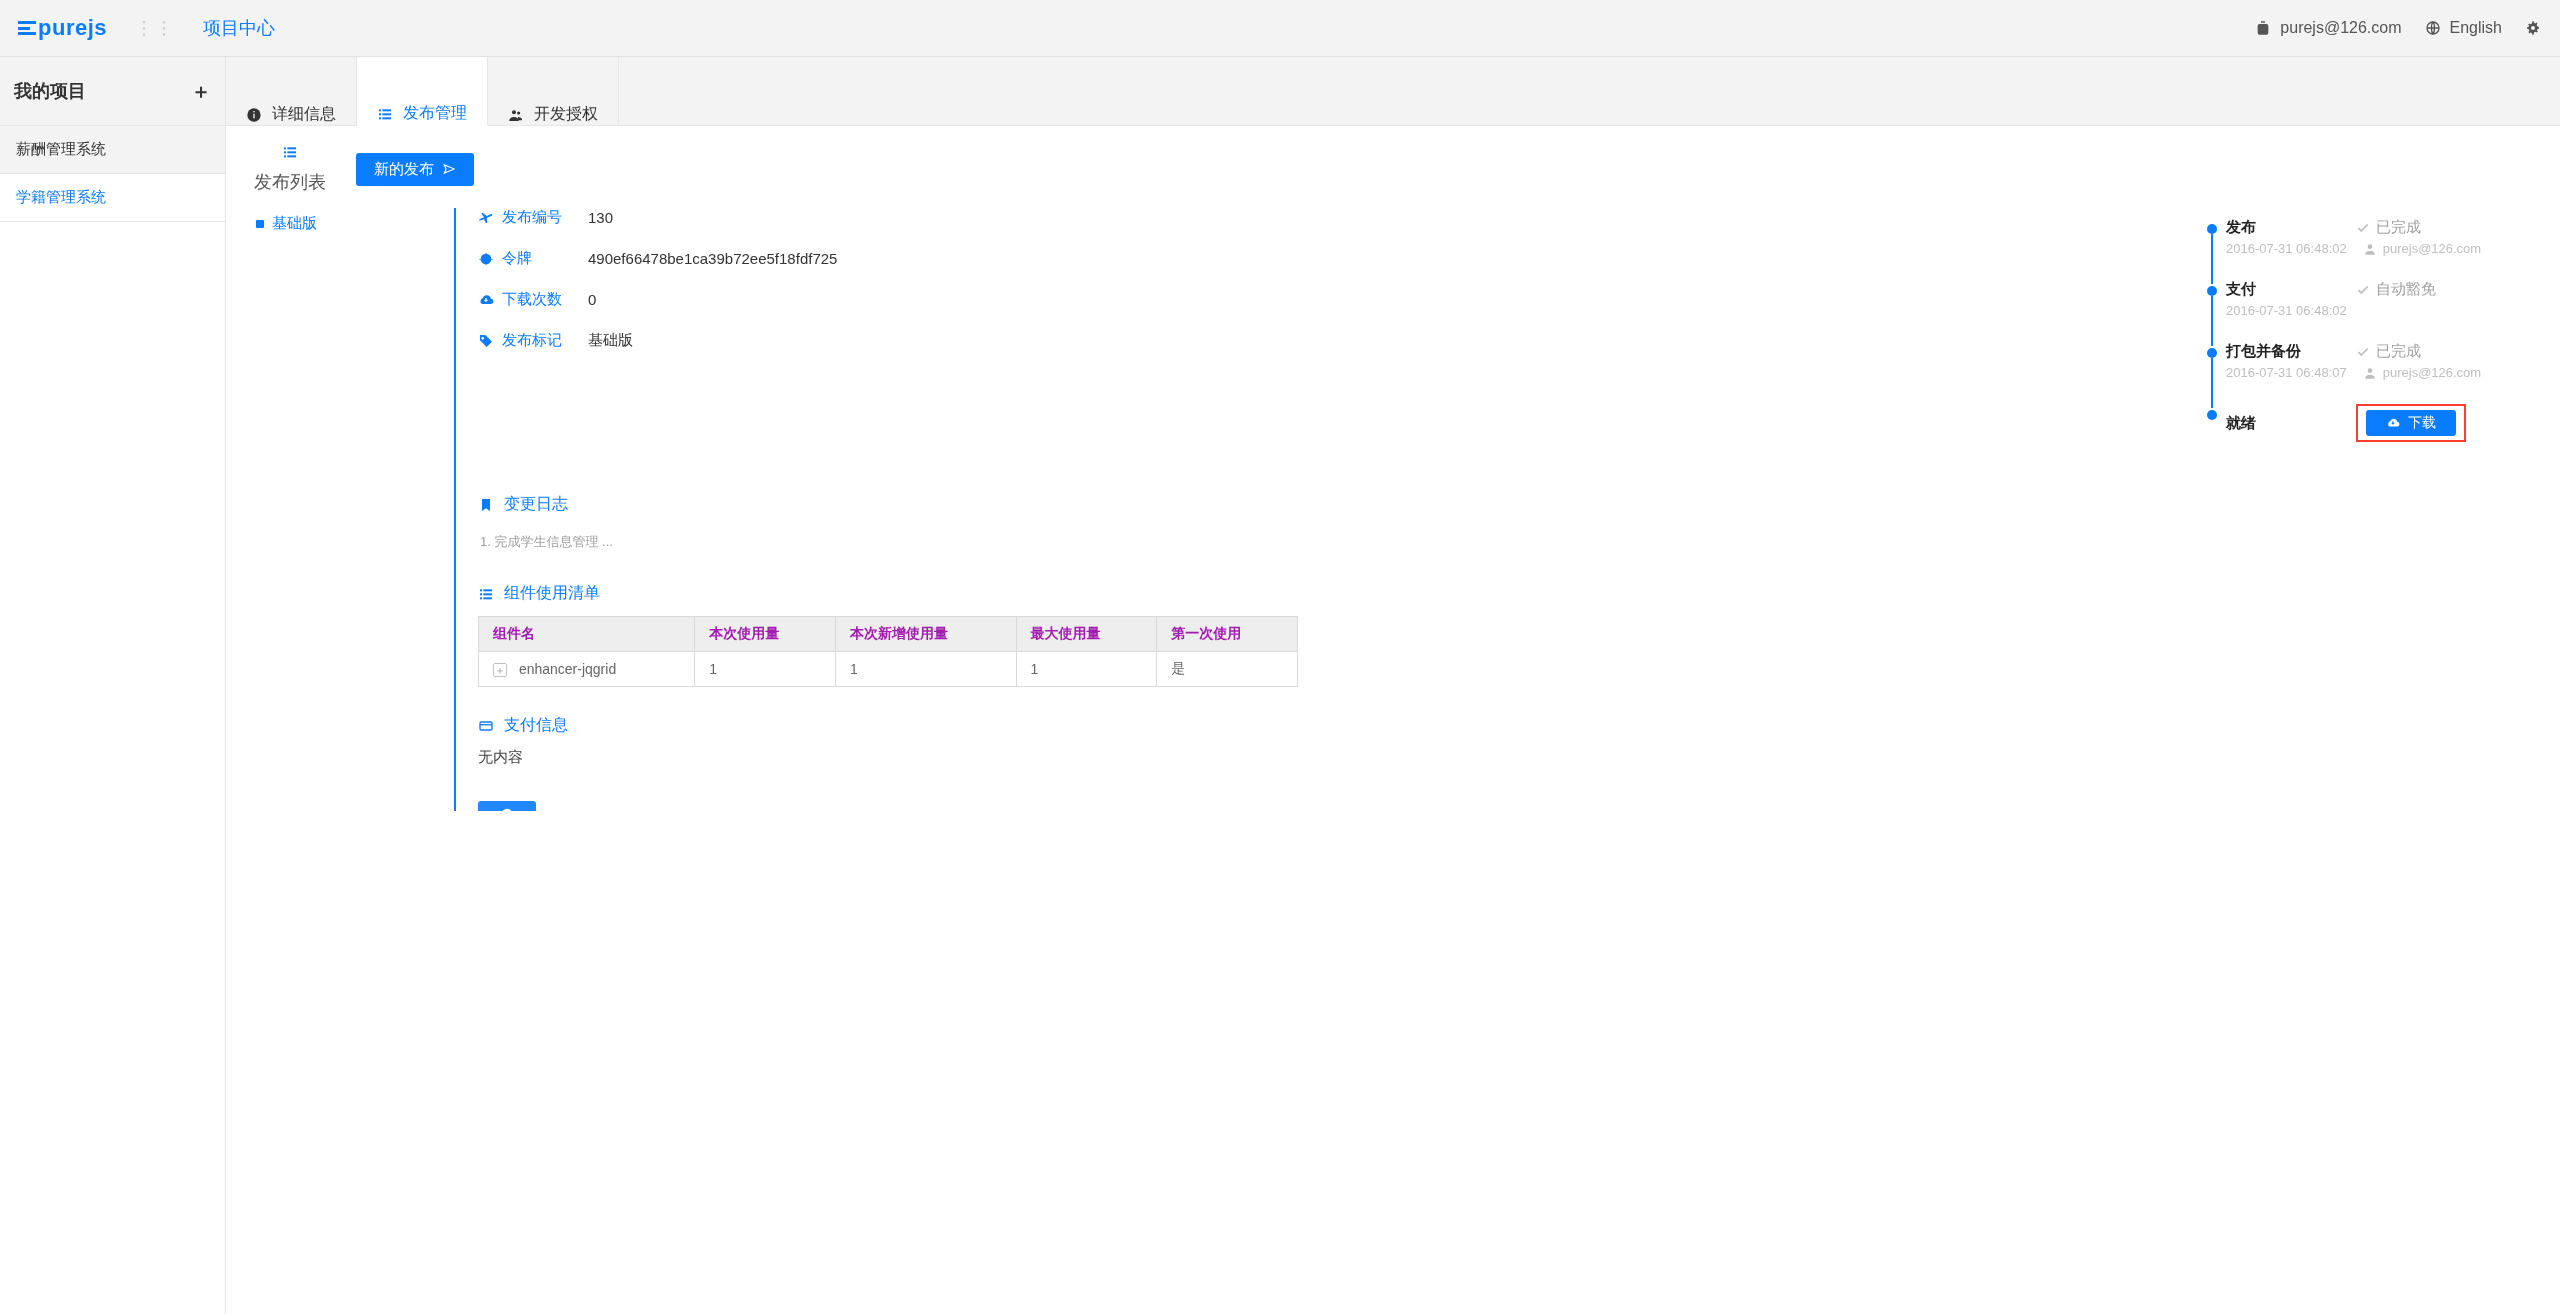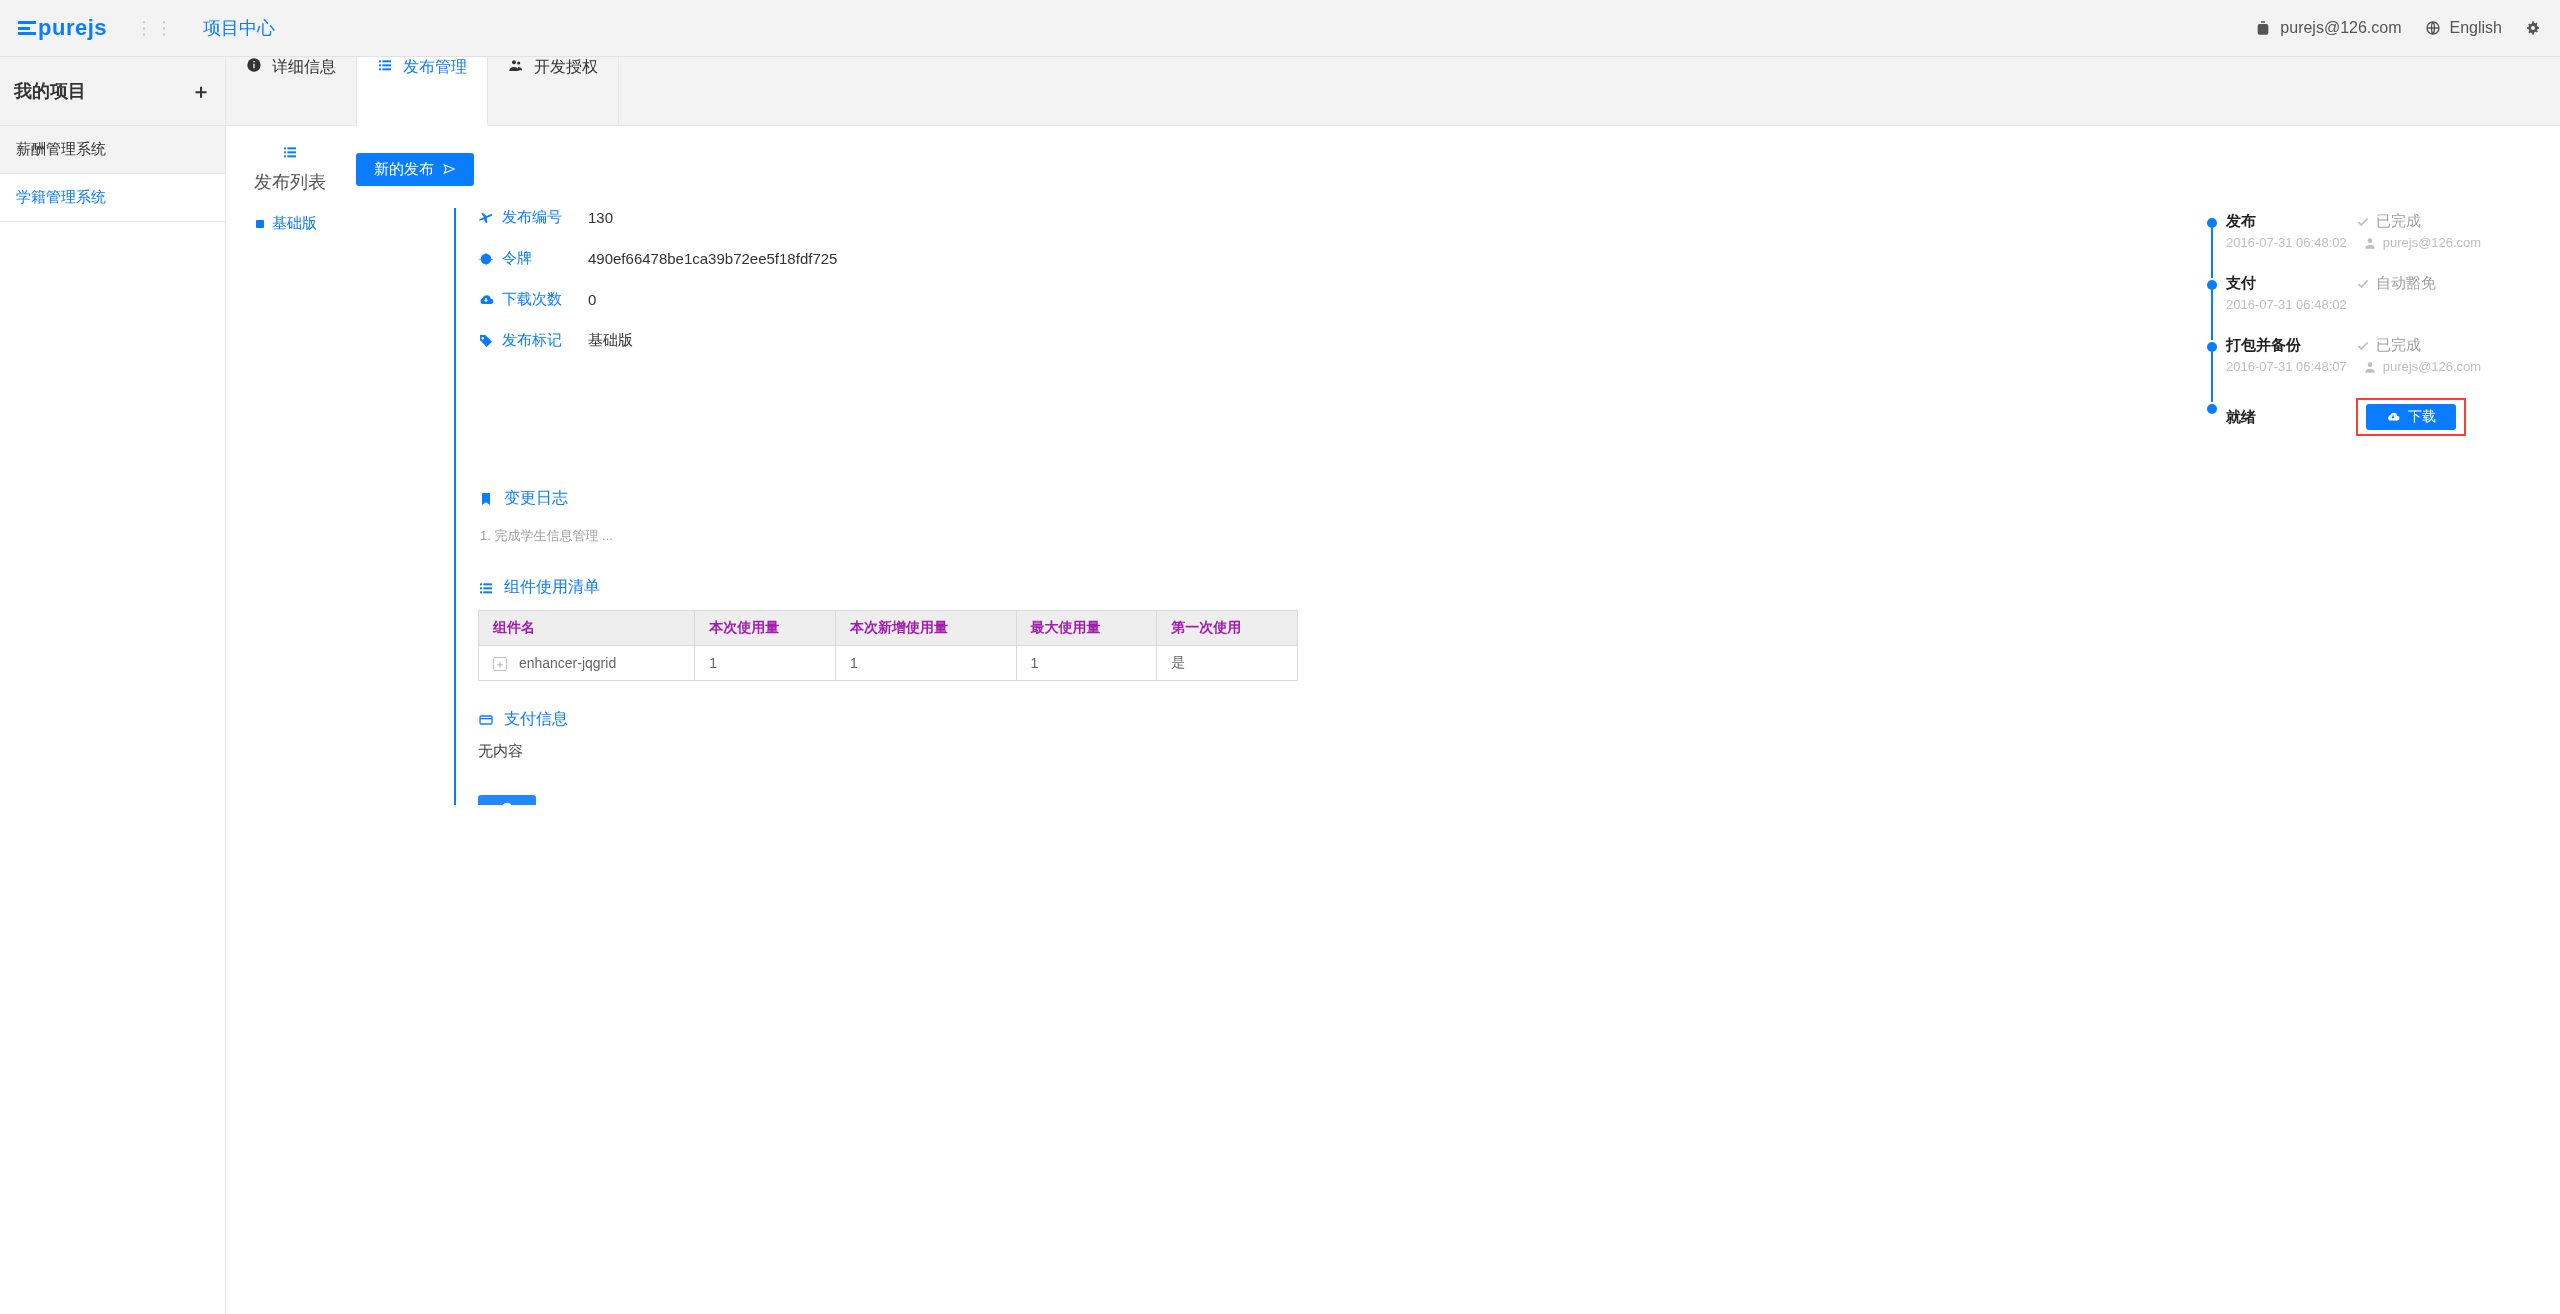--- a/index.html
+++ b/index.html
@@ -76,21 +76,21 @@
     font-size: 18px;
     font-weight: 600;
     background: var(--header-bg);
     border-right: 1px solid var(--border);
   }
   .side-head .spacer { flex:1; }
   .side-head .plus { font-size: 20px; font-weight: 700; cursor:pointer; }
   .tabs { display:flex; align-items:stretch; }
   .tab {
     padding: 0 20px;
-    display:flex; align-items:flex-start; gap:8px;
+    display:flex; align-items:flex-end; gap:8px;
     font-size:16px; color:#333;
     border-right: 1px solid var(--border);
     cursor:pointer;
     background: var(--header-bg);
   }
   .tab.active { background:#fff; color:var(--blue); border-bottom:2px solid #fff; margin-bottom:-1px; }
   .tab .ticon { width:18px; height:18px; color:inherit; }
 
   
   .main { display:flex; min-height: calc(100% - 112px); }
@@ -153,21 +153,21 @@
   .tl-item{ position:relative; padding-left:24px; margin-bottom:24px;}
   .tl-item::before{
     content:""; position:absolute; left:5px; top:6px; width:10px; height:10px;
     background:var(--blue); border-radius:50%;
   }
   .tl-item::after{
     content:""; position:absolute; left:9px; top:16px; width:2px; height:calc(100% + 12px);
     background:var(--blue);
   }
   .tl-item:last-child::after{ display:none; }
-  .tl-row{ display:flex; align-items:center; }
+  .tl-row{ display:flex; align-items:center;margin-top:6px; }
   .tl-title{ font-size:15px; font-weight:600; color:#222; width:130px;}
   .tl-status{ display:flex; align-items:center; gap:6px; color:#9e9e9e; font-size:15px;}
   .tl-sub{ display:flex; align-items:center; gap:16px; color:#bfbfbf; font-size:13px; margin-top:4px;}
   .tl-sub .who{ display:flex; align-items:center; gap:6px;}
   .tl-btn-wrap{ border:2px solid #ff3e2e; padding:4px 8px; display:inline-block; }
   .icon-muted{ color:#bfbfbf; }
 
   
   .danger-btn{
     display:inline-flex; align-items:center; gap:8px;

